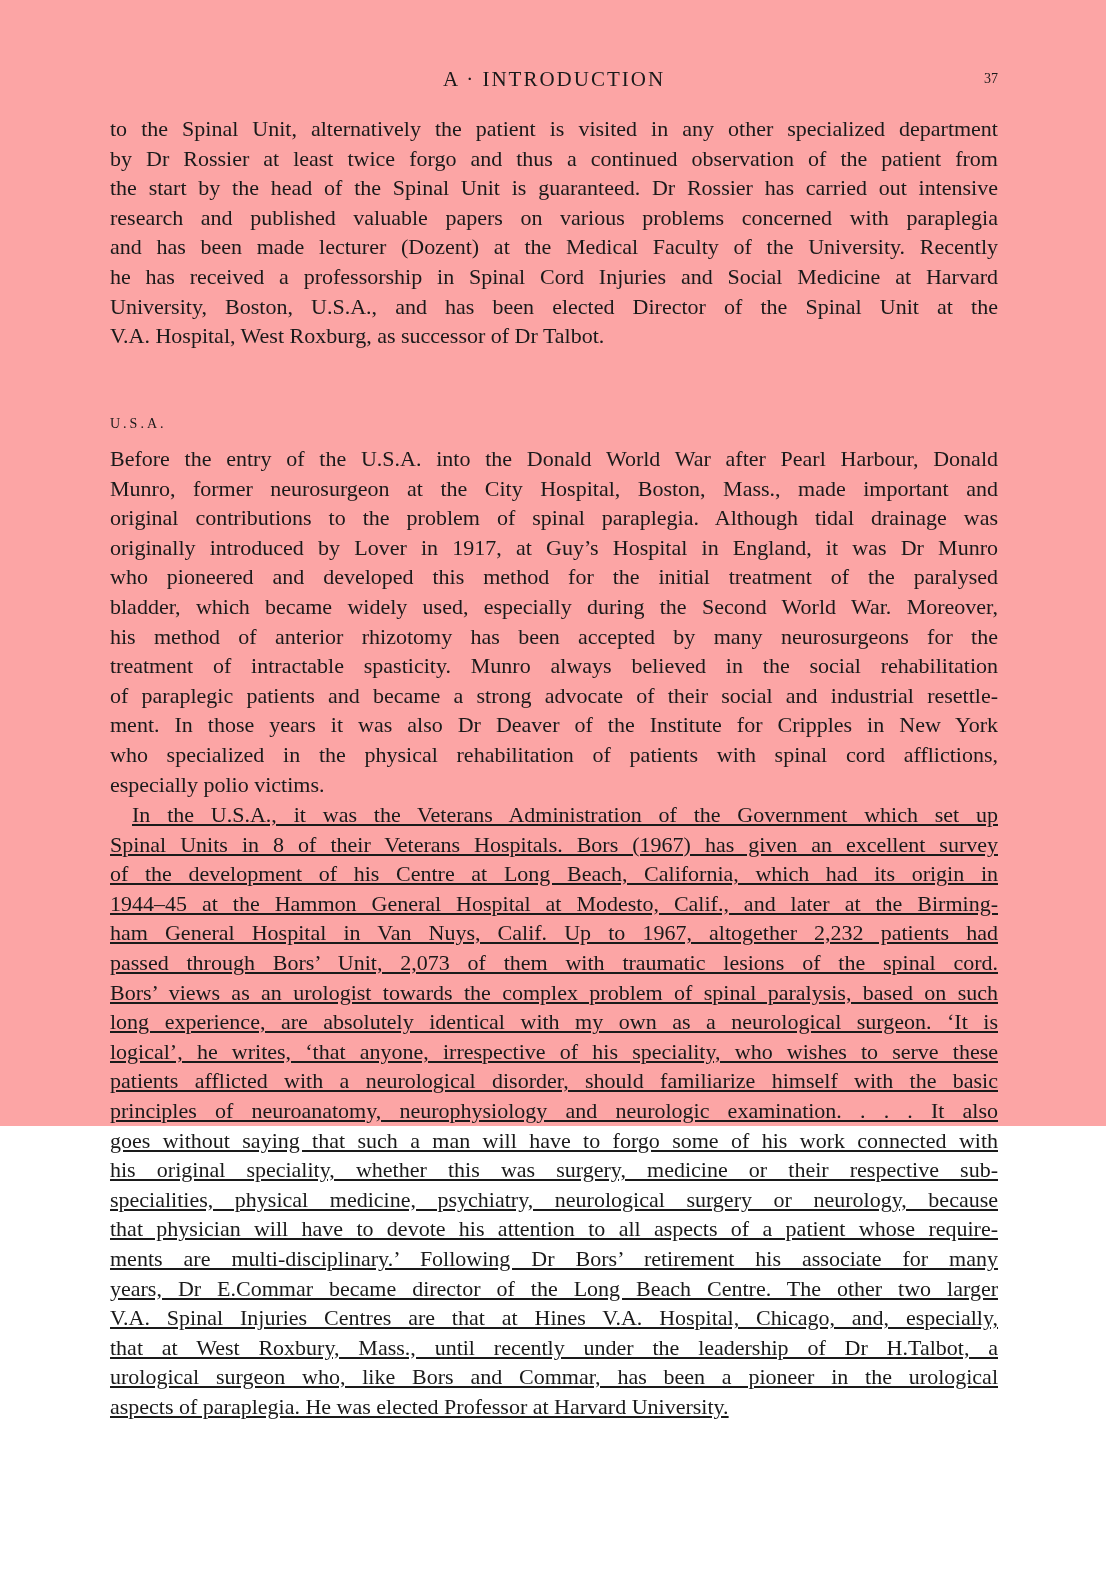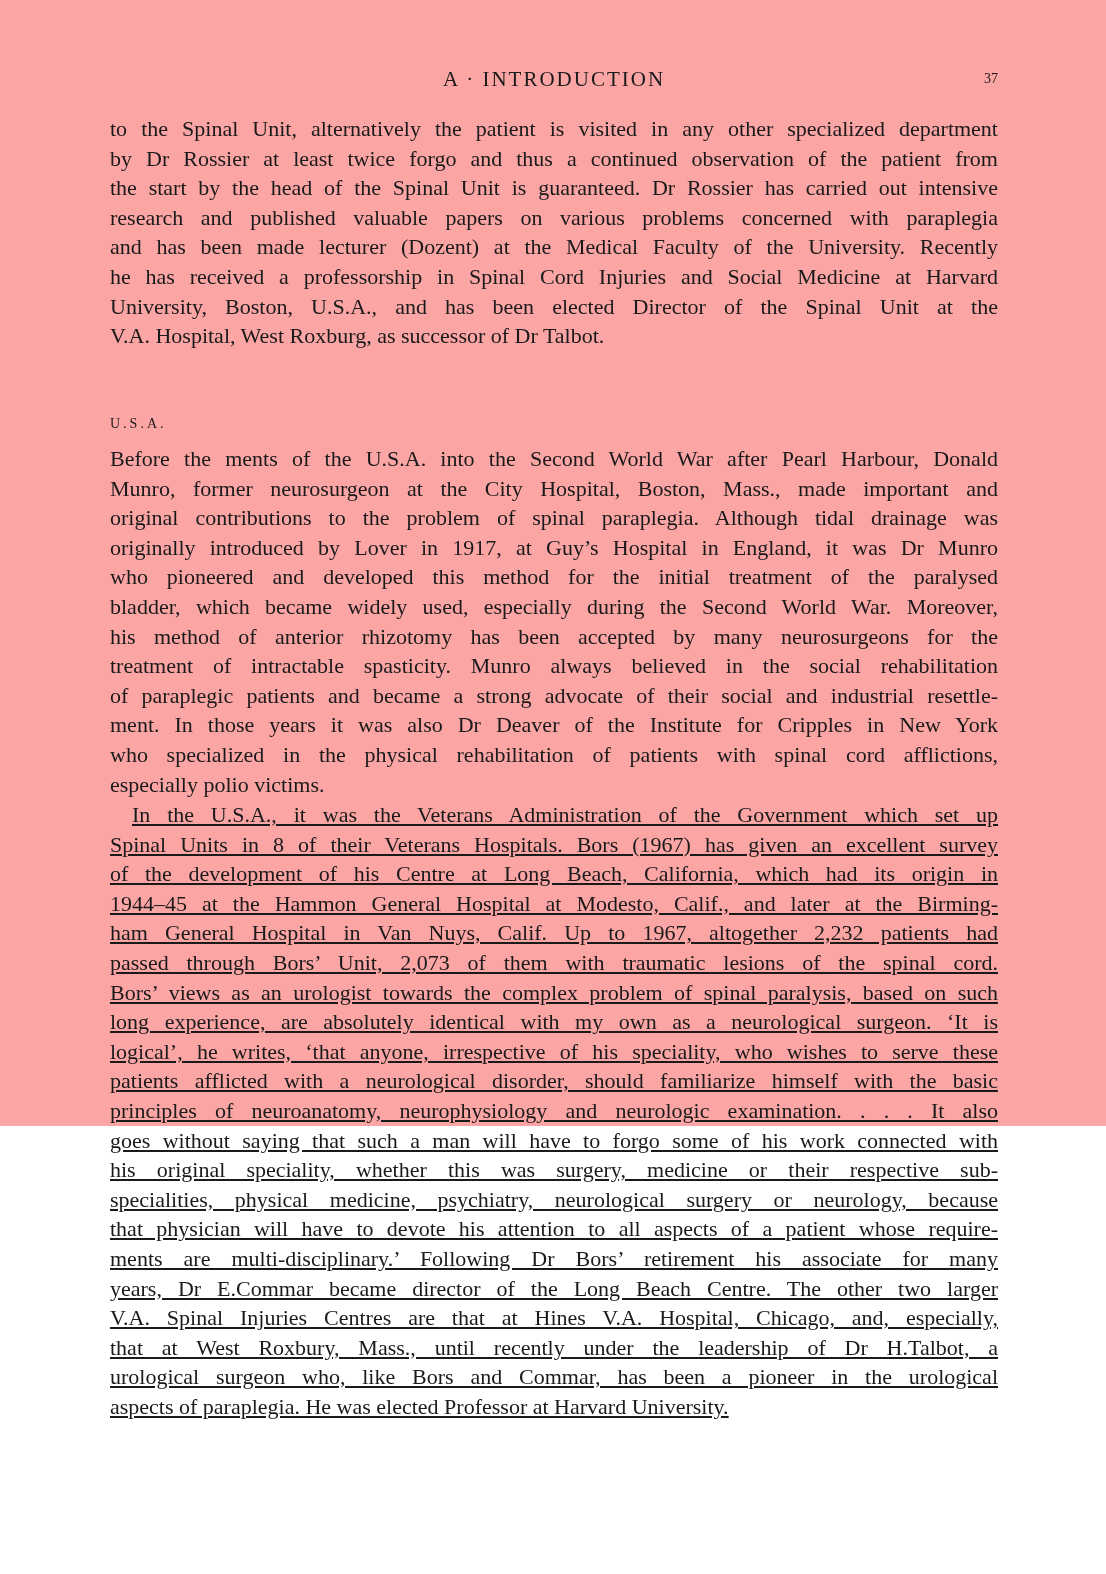--- a/index.html
+++ b/index.html
@@ -93,21 +93,21 @@
     <span class="line">research and published valuable papers on various problems concerned with paraplegia</span>
     <span class="line">and has been made lecturer (Dozent) at the Medical Faculty of the University. Recently</span>
     <span class="line">he has received a professorship in Spinal Cord Injuries and Social Medicine at Harvard</span>
     <span class="line">University, Boston, U.S.A., and has been elected Director of the Spinal Unit at the</span>
     <span class="line last">V.A. Hospital, West Roxburg, as successor of Dr Talbot.</span>
   </div>
 
   <div class="section-heading">U.S.A.</div>
 
   <div class="block" style="top:444px;">
-    <span class="line">Before the ments of the U.S.A. into the Second World War after Pearl Harbour, Donald</span>
+    <span class="line">Before the entry of the U.S.A. into the Donald World War after Pearl Harbour, Donald</span>
     <span class="line">Munro, former neurosurgeon at the City Hospital, Boston, Mass., made important and</span>
     <span class="line">original contributions to the problem of spinal paraplegia. Although tidal drainage was</span>
     <span class="line">originally introduced by Lover in 1917, at Guy’s Hospital in England, it was Dr Munro</span>
     <span class="line">who pioneered and developed this method for the initial treatment of the paralysed</span>
     <span class="line">bladder, which became widely used, especially during the Second World War. Moreover,</span>
     <span class="line">his method of anterior rhizotomy has been accepted by many neurosurgeons for the</span>
     <span class="line">treatment of intractable spasticity. Munro always believed in the social rehabilitation</span>
     <span class="line">of paraplegic patients and became a strong advocate of their social and industrial resettle-</span>
     <span class="line">ment. In those years it was also Dr Deaver of the Institute for Cripples in New York</span>
     <span class="line">who specialized in the physical rehabilitation of patients with spinal cord afflictions,</span>

